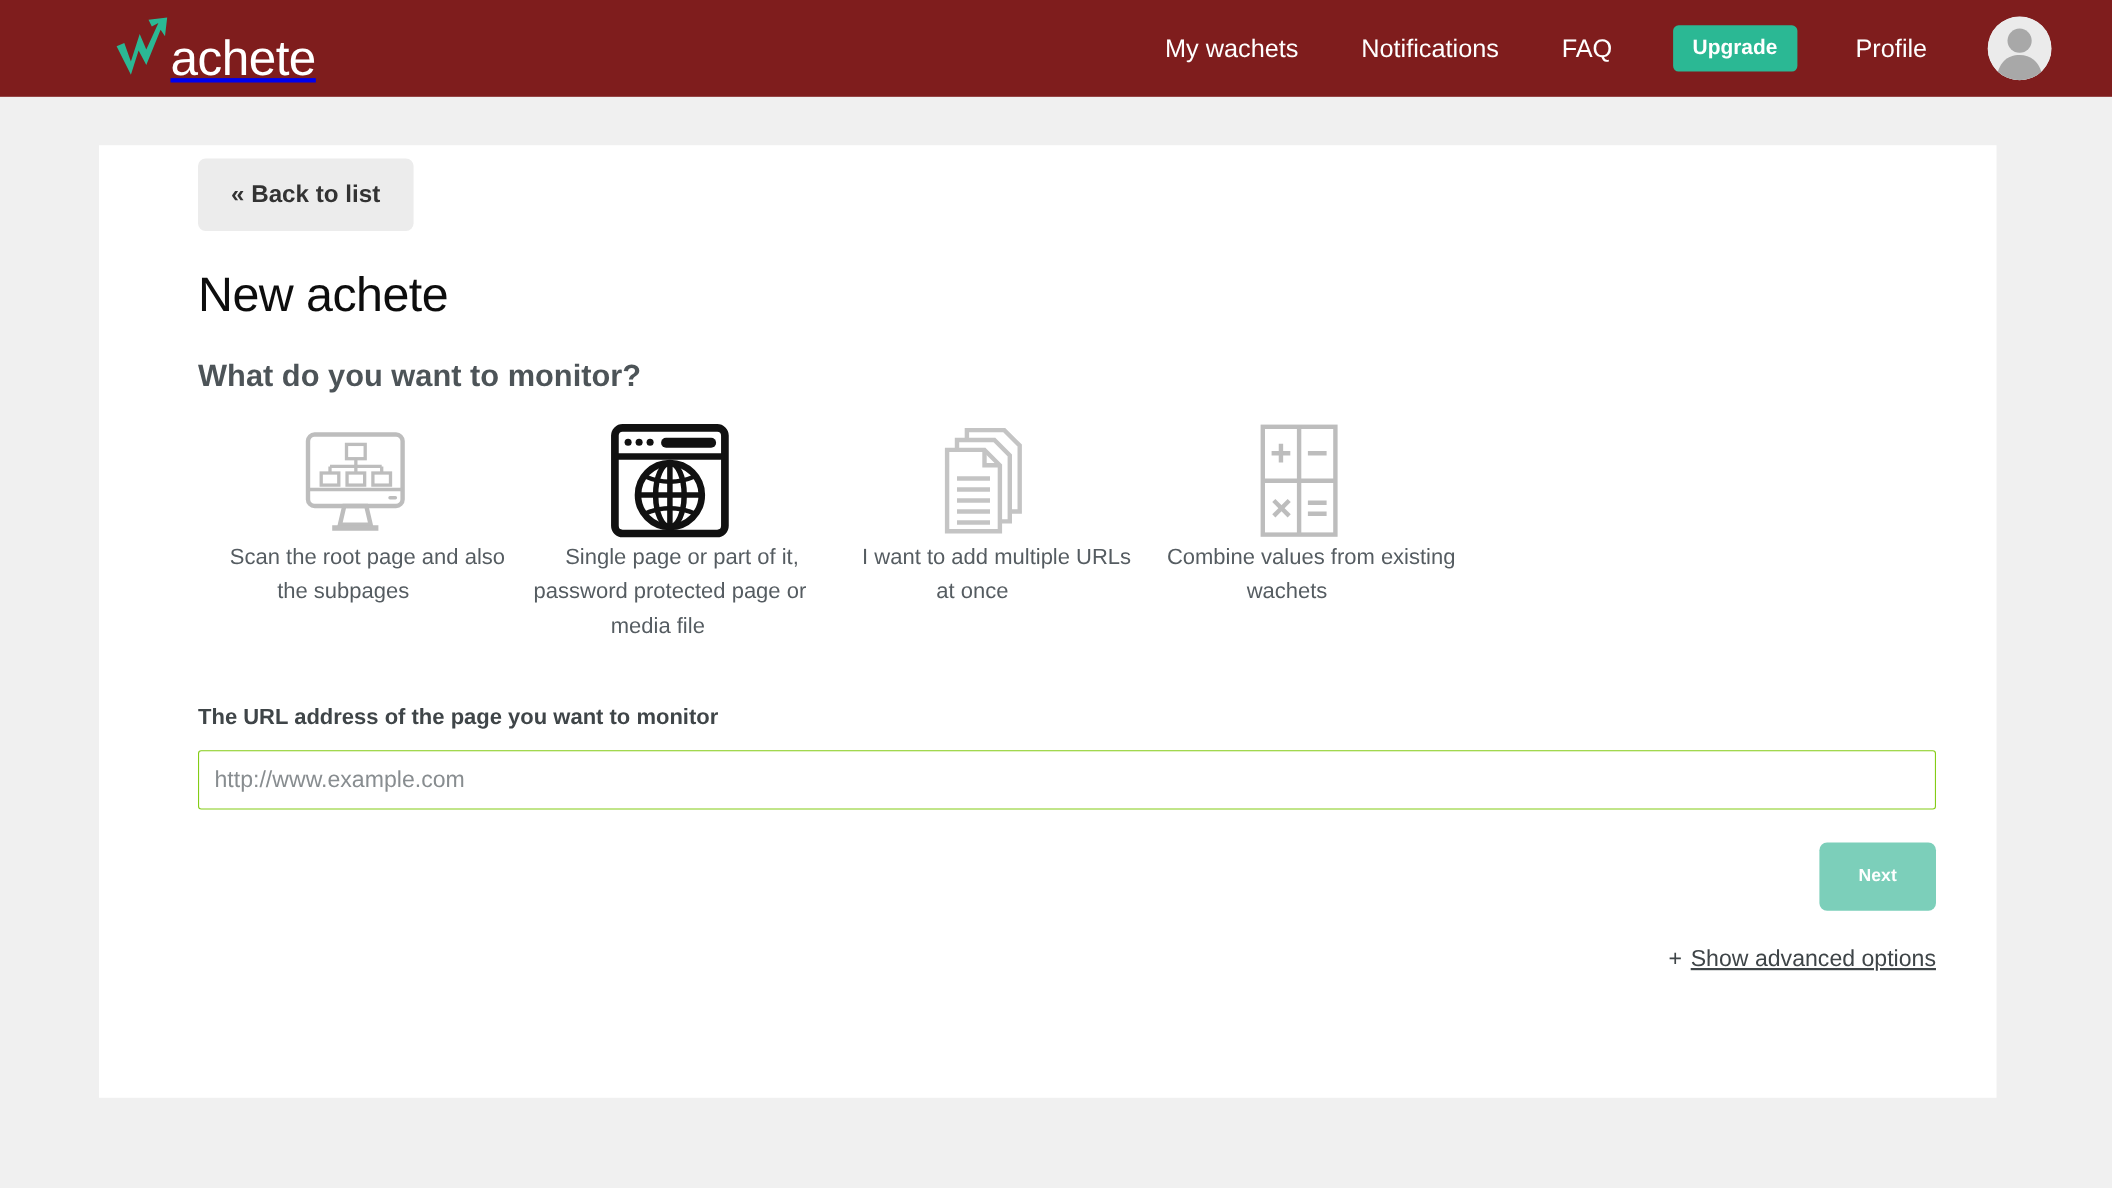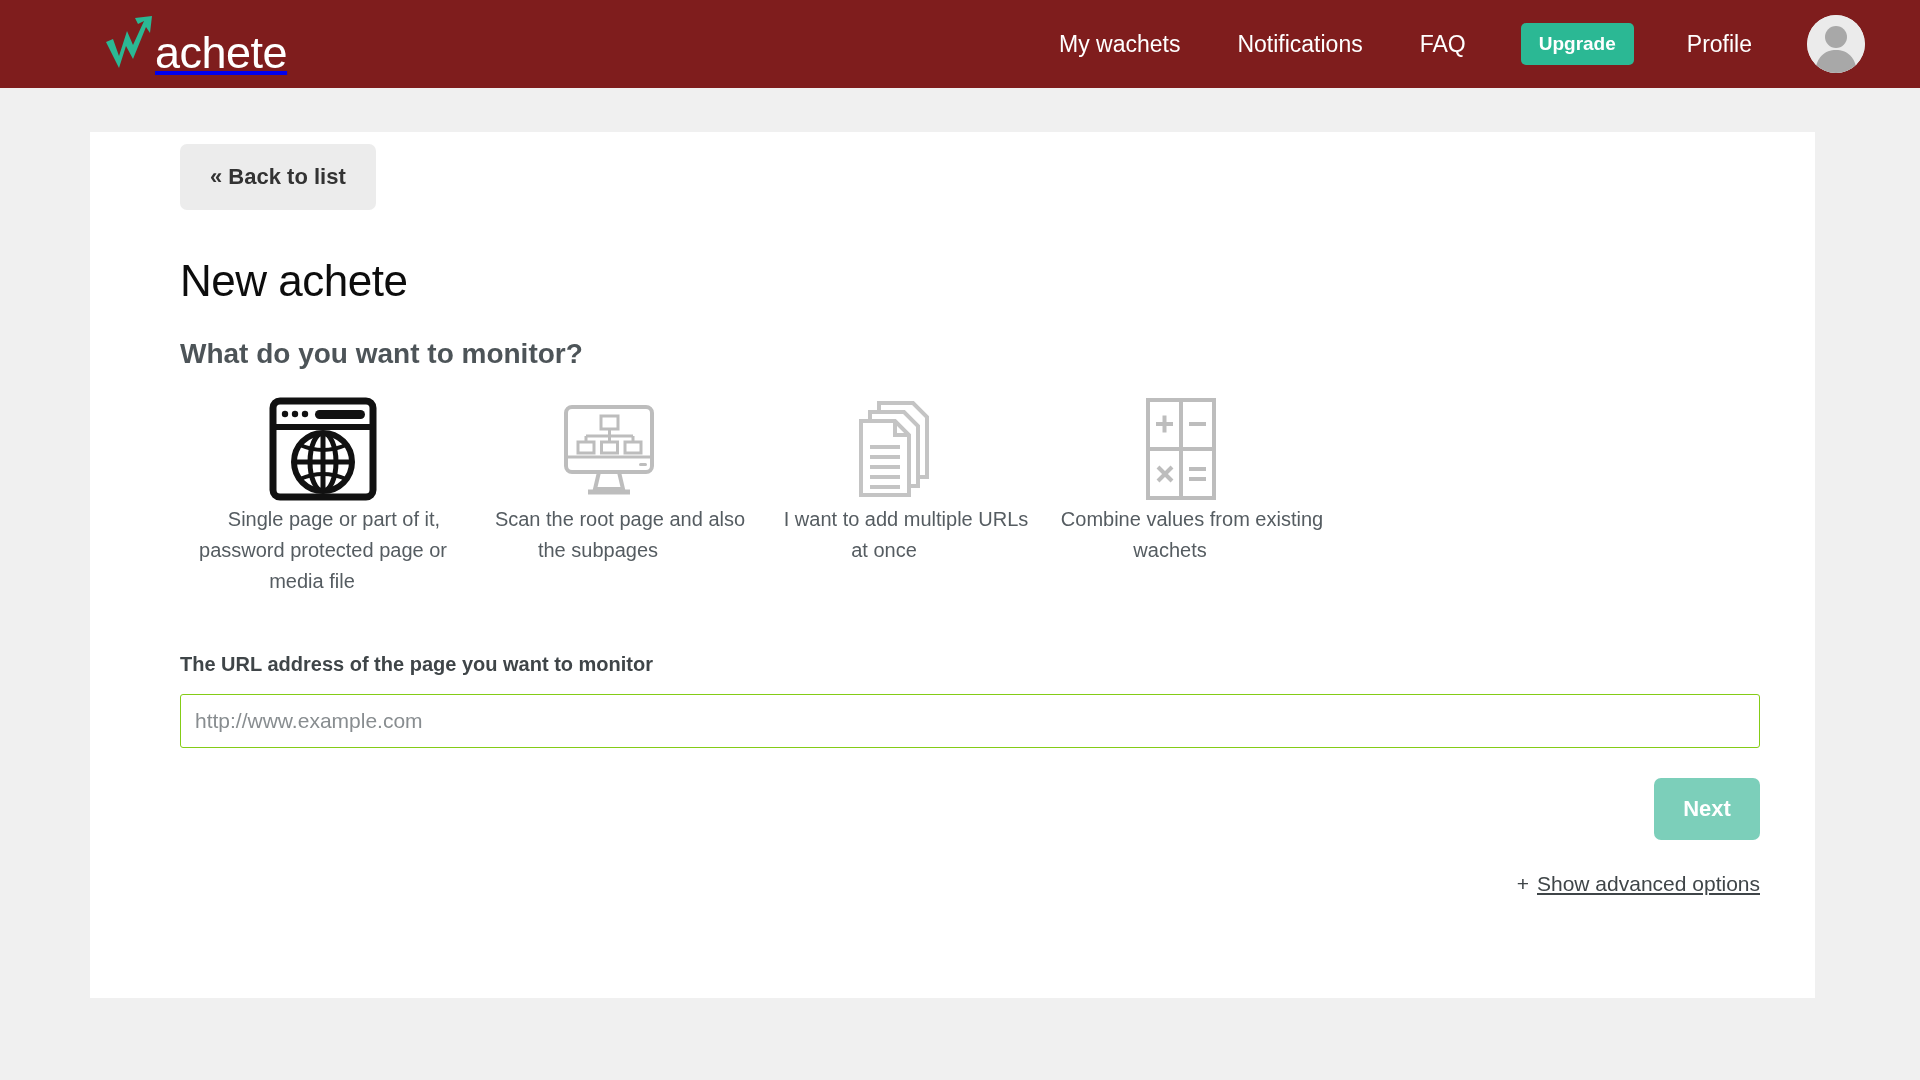--- a/index.html
+++ b/index.html
@@ -82,21 +82,21 @@
   .back-btn {
     display: inline-block;
     background: #ececec;
     color: #333333;
     border: none;
     border-radius: 7px;
     font-size: 22px;
     font-weight: bold;
     font-family: "Liberation Sans", sans-serif;
     padding: 20px 30px;
-    margin: 12px 0 16px 90px;
+    margin: 12px 0 4px 90px;
     cursor: pointer;
   }
   .page-title {
     margin: 30px 0 0 90px;
     font-size: 44px;
     font-weight: 400;
     color: #0d0d0d;
     letter-spacing: -0.5px;
   }
   .section-q {
@@ -162,21 +162,21 @@
     width: 1580px;
     margin: 30px 0 0 90px;
     display: flex;
     justify-content: flex-end;
   }
   .next-btn {
     background: #7ccfba;
     color: #ffffff;
     border: none;
     border-radius: 7px;
-    font-size: 22px;
+    font-size: 16px;
     font-weight: bold;
     font-family: "Liberation Sans", sans-serif;
     width: 106px;
     height: 62px;
     cursor: pointer;
   }
   .adv-row {
     width: 1580px;
     margin: 32px 0 0 90px;
     display: flex;
@@ -224,40 +224,20 @@
 
 <div class="card">
 
   <button class="back-btn">« Back to list</button>
 
   <h1 class="page-title">New achete</h1>
 
   <div class="section-q">What do you want to monitor?</div>
 
   <div class="options">
-
-    <button class="option">
-      <span class="option-icon">
-        <svg width="108" height="104" viewBox="0 0 108 104" aria-hidden="true">
-          <rect x="4" y="4" width="100" height="96" rx="7" fill="none" stroke="#111" stroke-width="7"></rect>
-          <line x1="4" y1="30" x2="104" y2="30" stroke="#111" stroke-width="6"></line>
-          <circle cx="16" cy="17" r="3.2" fill="#111"></circle>
-          <circle cx="26" cy="17" r="3.2" fill="#111"></circle>
-          <circle cx="36" cy="17" r="3.2" fill="#111"></circle>
-          <rect x="46" y="13" width="50" height="9" rx="4.5" fill="#111"></rect>
-          <circle cx="54" cy="65" r="29" fill="none" stroke="#111" stroke-width="6"></circle>
-          <ellipse cx="54" cy="65" rx="13" ry="29" fill="none" stroke="#111" stroke-width="5"></ellipse>
-          <line x1="25" y1="65" x2="83" y2="65" stroke="#111" stroke-width="5"></line>
-          <line x1="54" y1="36" x2="54" y2="94" stroke="#111" stroke-width="5"></line>
-          <path d="M31 48 Q54 58 77 48" fill="none" stroke="#111" stroke-width="4"></path>
-          <path d="M31 82 Q54 72 77 82" fill="none" stroke="#111" stroke-width="4"></path>
-        </svg>
-      </span>
-      <span class="option-label">Single page or part of it, password protected page or media file</span>
-    </button>
 
     <button class="option">
       <span class="option-icon">
         <svg width="108" height="104" viewBox="0 0 108 104" aria-hidden="true">
           <rect x="11" y="10" width="86" height="65" rx="6" fill="none" stroke="#bdbdbd" stroke-width="4"></rect>
           <line x1="11" y1="60" x2="97" y2="60" stroke="#bdbdbd" stroke-width="3"></line>
           <rect x="84" y="66" width="8" height="3" rx="1.5" fill="#bdbdbd"></rect>
           <rect x="46" y="19" width="17" height="13" fill="none" stroke="#bdbdbd" stroke-width="3"></rect>
           <line x1="54.5" y1="32" x2="54.5" y2="39" stroke="#bdbdbd" stroke-width="3"></line>
           <line x1="31" y1="39" x2="78" y2="39" stroke="#bdbdbd" stroke-width="3"></line>
@@ -270,20 +250,40 @@
           <path d="M44 75 L40 92 L68 92 L64 75 Z" fill="none" stroke="#bdbdbd" stroke-width="4"></path>
           <line x1="33" y1="95" x2="75" y2="95" stroke="#bdbdbd" stroke-width="5"></line>
         </svg>
       </span>
       <span class="option-label">Scan the root page and also the subpages</span>
     </button>
 
     <button class="option">
       <span class="option-icon">
         <svg width="108" height="104" viewBox="0 0 108 104" aria-hidden="true">
+          <rect x="4" y="4" width="100" height="96" rx="7" fill="none" stroke="#111" stroke-width="7"></rect>
+          <line x1="4" y1="30" x2="104" y2="30" stroke="#111" stroke-width="6"></line>
+          <circle cx="16" cy="17" r="3.2" fill="#111"></circle>
+          <circle cx="26" cy="17" r="3.2" fill="#111"></circle>
+          <circle cx="36" cy="17" r="3.2" fill="#111"></circle>
+          <rect x="46" y="13" width="50" height="9" rx="4.5" fill="#111"></rect>
+          <circle cx="54" cy="65" r="29" fill="none" stroke="#111" stroke-width="6"></circle>
+          <ellipse cx="54" cy="65" rx="13" ry="29" fill="none" stroke="#111" stroke-width="5"></ellipse>
+          <line x1="25" y1="65" x2="83" y2="65" stroke="#111" stroke-width="5"></line>
+          <line x1="54" y1="36" x2="54" y2="94" stroke="#111" stroke-width="5"></line>
+          <path d="M31 48 Q54 58 77 48" fill="none" stroke="#111" stroke-width="4"></path>
+          <path d="M31 82 Q54 72 77 82" fill="none" stroke="#111" stroke-width="4"></path>
+        </svg>
+      </span>
+      <span class="option-label">Single page or part of it, password protected page or media file</span>
+    </button>
+
+    <button class="option">
+      <span class="option-icon">
+        <svg width="108" height="104" viewBox="0 0 108 104" aria-hidden="true">
           <path d="M38 6 H72 L86 20 V80 H38 Z" fill="#fff" stroke="#c4c4c4" stroke-width="4"></path>
           <path d="M29 15 H63 L77 29 V89 H29 Z" fill="#fff" stroke="#c4c4c4" stroke-width="4"></path>
           <path d="M20 24 H54 L68 38 V98 H20 Z" fill="#fff" stroke="#c4c4c4" stroke-width="4"></path>
           <path d="M54 24 V38 H68" fill="none" stroke="#c4c4c4" stroke-width="4"></path>
           <line x1="29" y1="50" x2="59" y2="50" stroke="#c4c4c4" stroke-width="4"></line>
           <line x1="29" y1="60" x2="59" y2="60" stroke="#c4c4c4" stroke-width="4"></line>
           <line x1="29" y1="70" x2="59" y2="70" stroke="#c4c4c4" stroke-width="4"></line>
           <line x1="29" y1="80" x2="59" y2="80" stroke="#c4c4c4" stroke-width="4"></line>
           <line x1="29" y1="90" x2="59" y2="90" stroke="#c4c4c4" stroke-width="4"></line>
         </svg>

